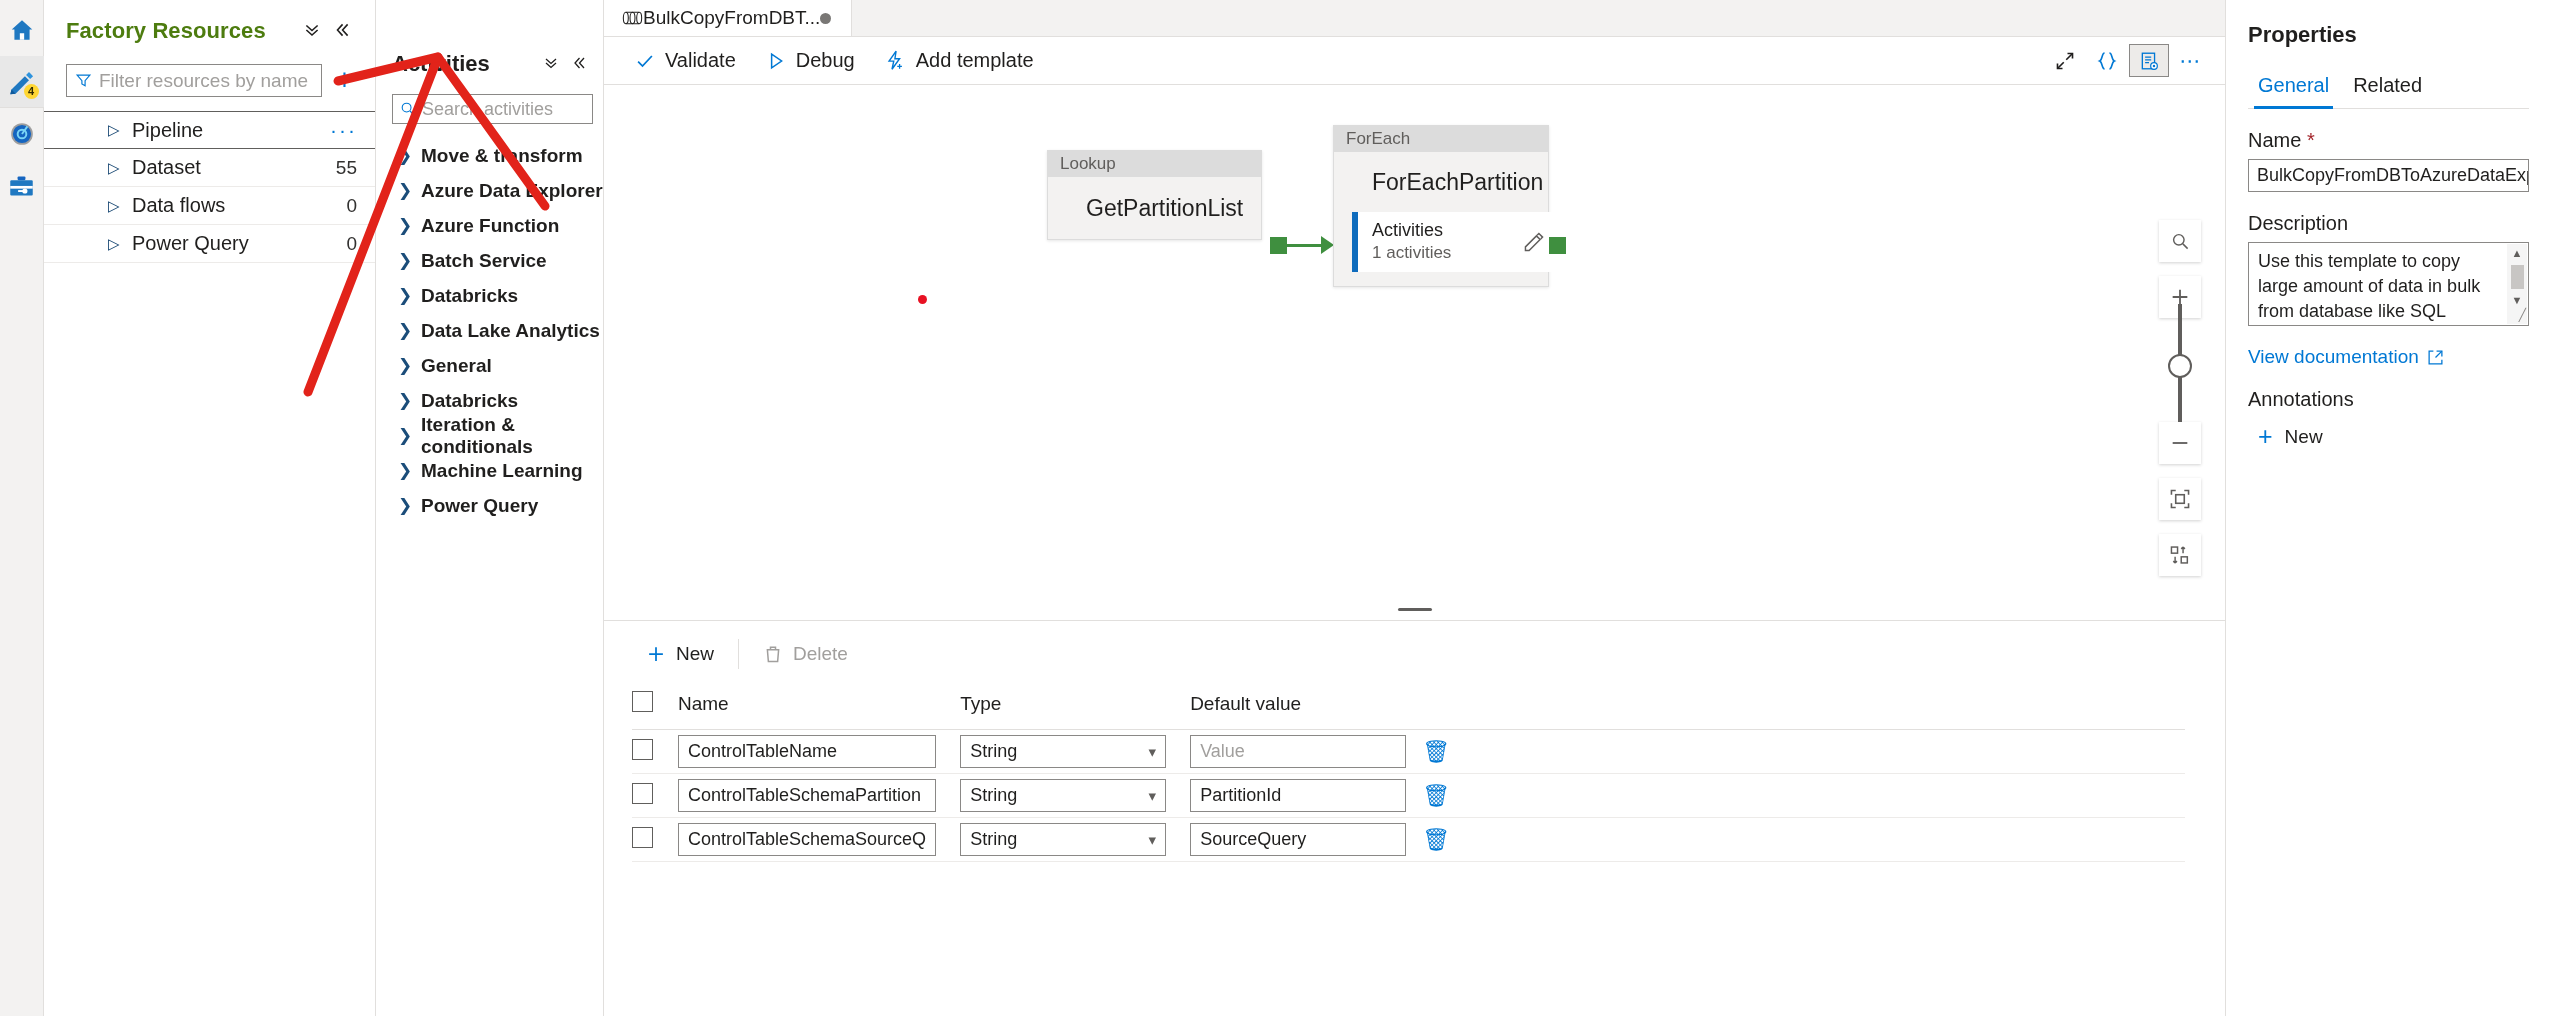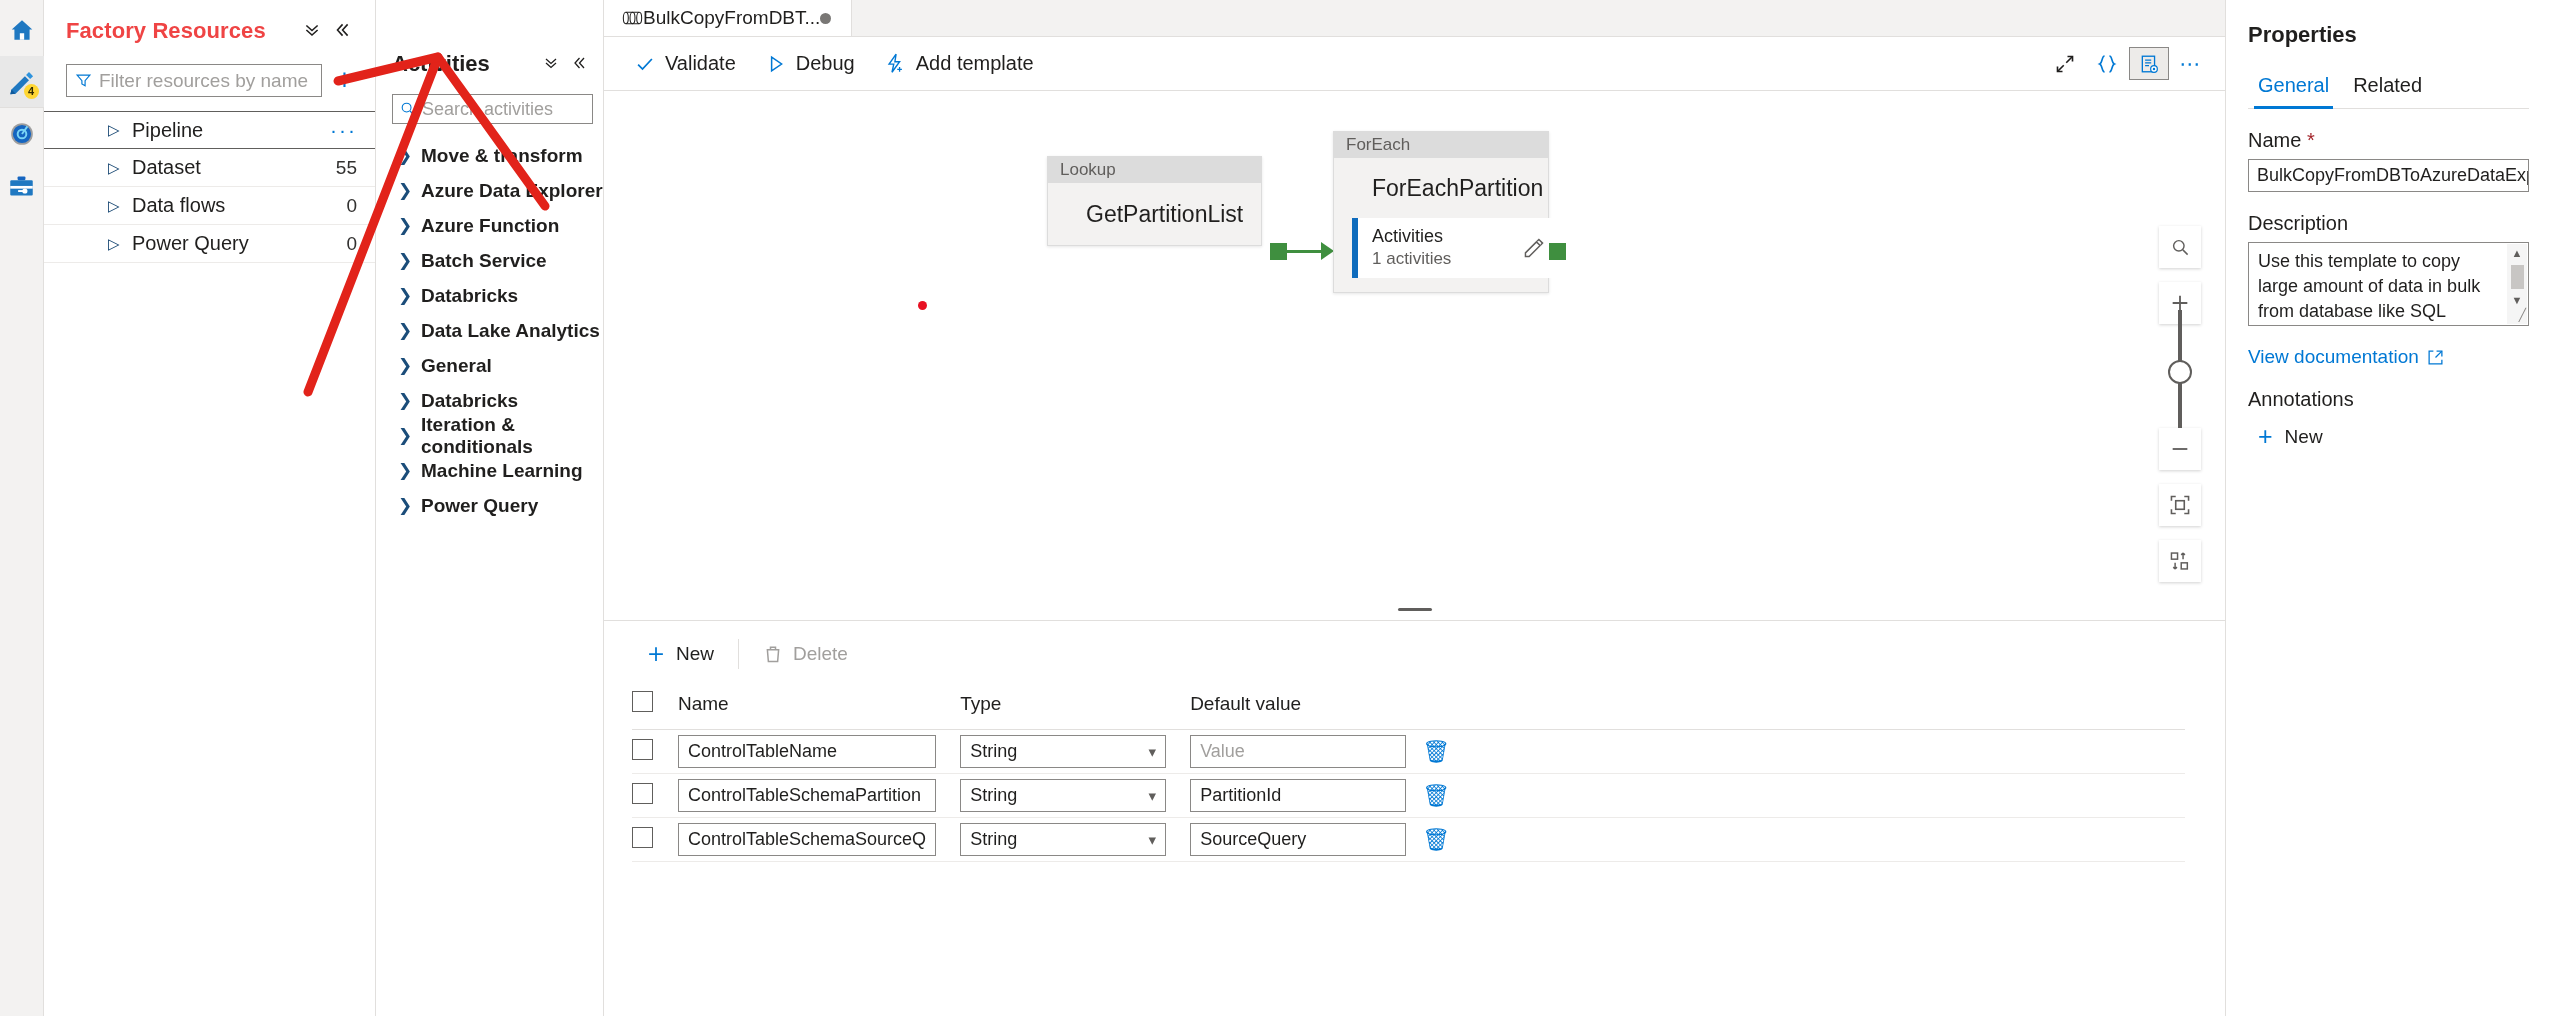--- a/index.html
+++ b/index.html
@@ -37,21 +37,21 @@
 
   
   .factory {
     width:332px; flex:0 0 332px; background:#ffffff;
     border-right:1px solid #e1dfdd;
     padding:14px 0 0 0;
   }
   .fr-head {
     display:flex; align-items:center; padding:0 18px 0 22px; height:34px;
   }
-  .fr-title { font-size:22px; font-weight:600; color:#ef4444; flex:1; letter-spacing:.1px;}
+  .fr-title { font-size:22px; font-weight:600; color:#4d7c0f; flex:1; letter-spacing:.1px;}
   .hdr-ico { color:#201f1e; font-size:18px; padding:3px 6px; cursor:pointer; line-height:1;}
   .fr-search-row {
     display:flex; align-items:center; gap:10px;
     padding:16px 18px 0 22px;
   }
   .fr-search {
     flex:1; height:33px; border:1px solid #8a8886; background:#fff;
     display:flex; align-items:center; padding:0 8px; gap:7px;
   }
   .fr-search .ph { color:#a19f9d; font-size:19px; }
@@ -97,21 +97,21 @@
     height:37px; background:#f3f2f1; border-bottom:1px solid #e1dfdd;
     display:flex; align-items:stretch;
   }
   .tab {
     background:#fff; display:flex; align-items:center; 
     padding:0 20px 0 18px; border-right:1px solid #e1dfdd;
     font-size:19px; color:#201f1e; cursor:pointer; min-width:190px;
   }
   .tab .dot { width:11px; height:11px; border-radius:50%; background:#797775; }
   .toolbar {
-    height:54px; border-bottom:1px solid #e1dfdd; display:flex; align-items:center;
+    height:48px; border-bottom:1px solid #e1dfdd; display:flex; align-items:center;
     padding-left:18px; gap:4px; background:#fff;
   }
   .tb-btn {
     display:flex; align-items:center; gap:10px; padding:6px 13px;
     font-size:20px; color:#201f1e; cursor:pointer; white-space:nowrap;
   }
   .tb-right { margin-left:auto; display:flex; align-items:center; gap:2px; padding-right:14px;}
   .tb-ico {
     width:40px; height:38px; display:flex; align-items:center; justify-content:center;
     color:#0078d4; cursor:pointer; font-size:22px;

